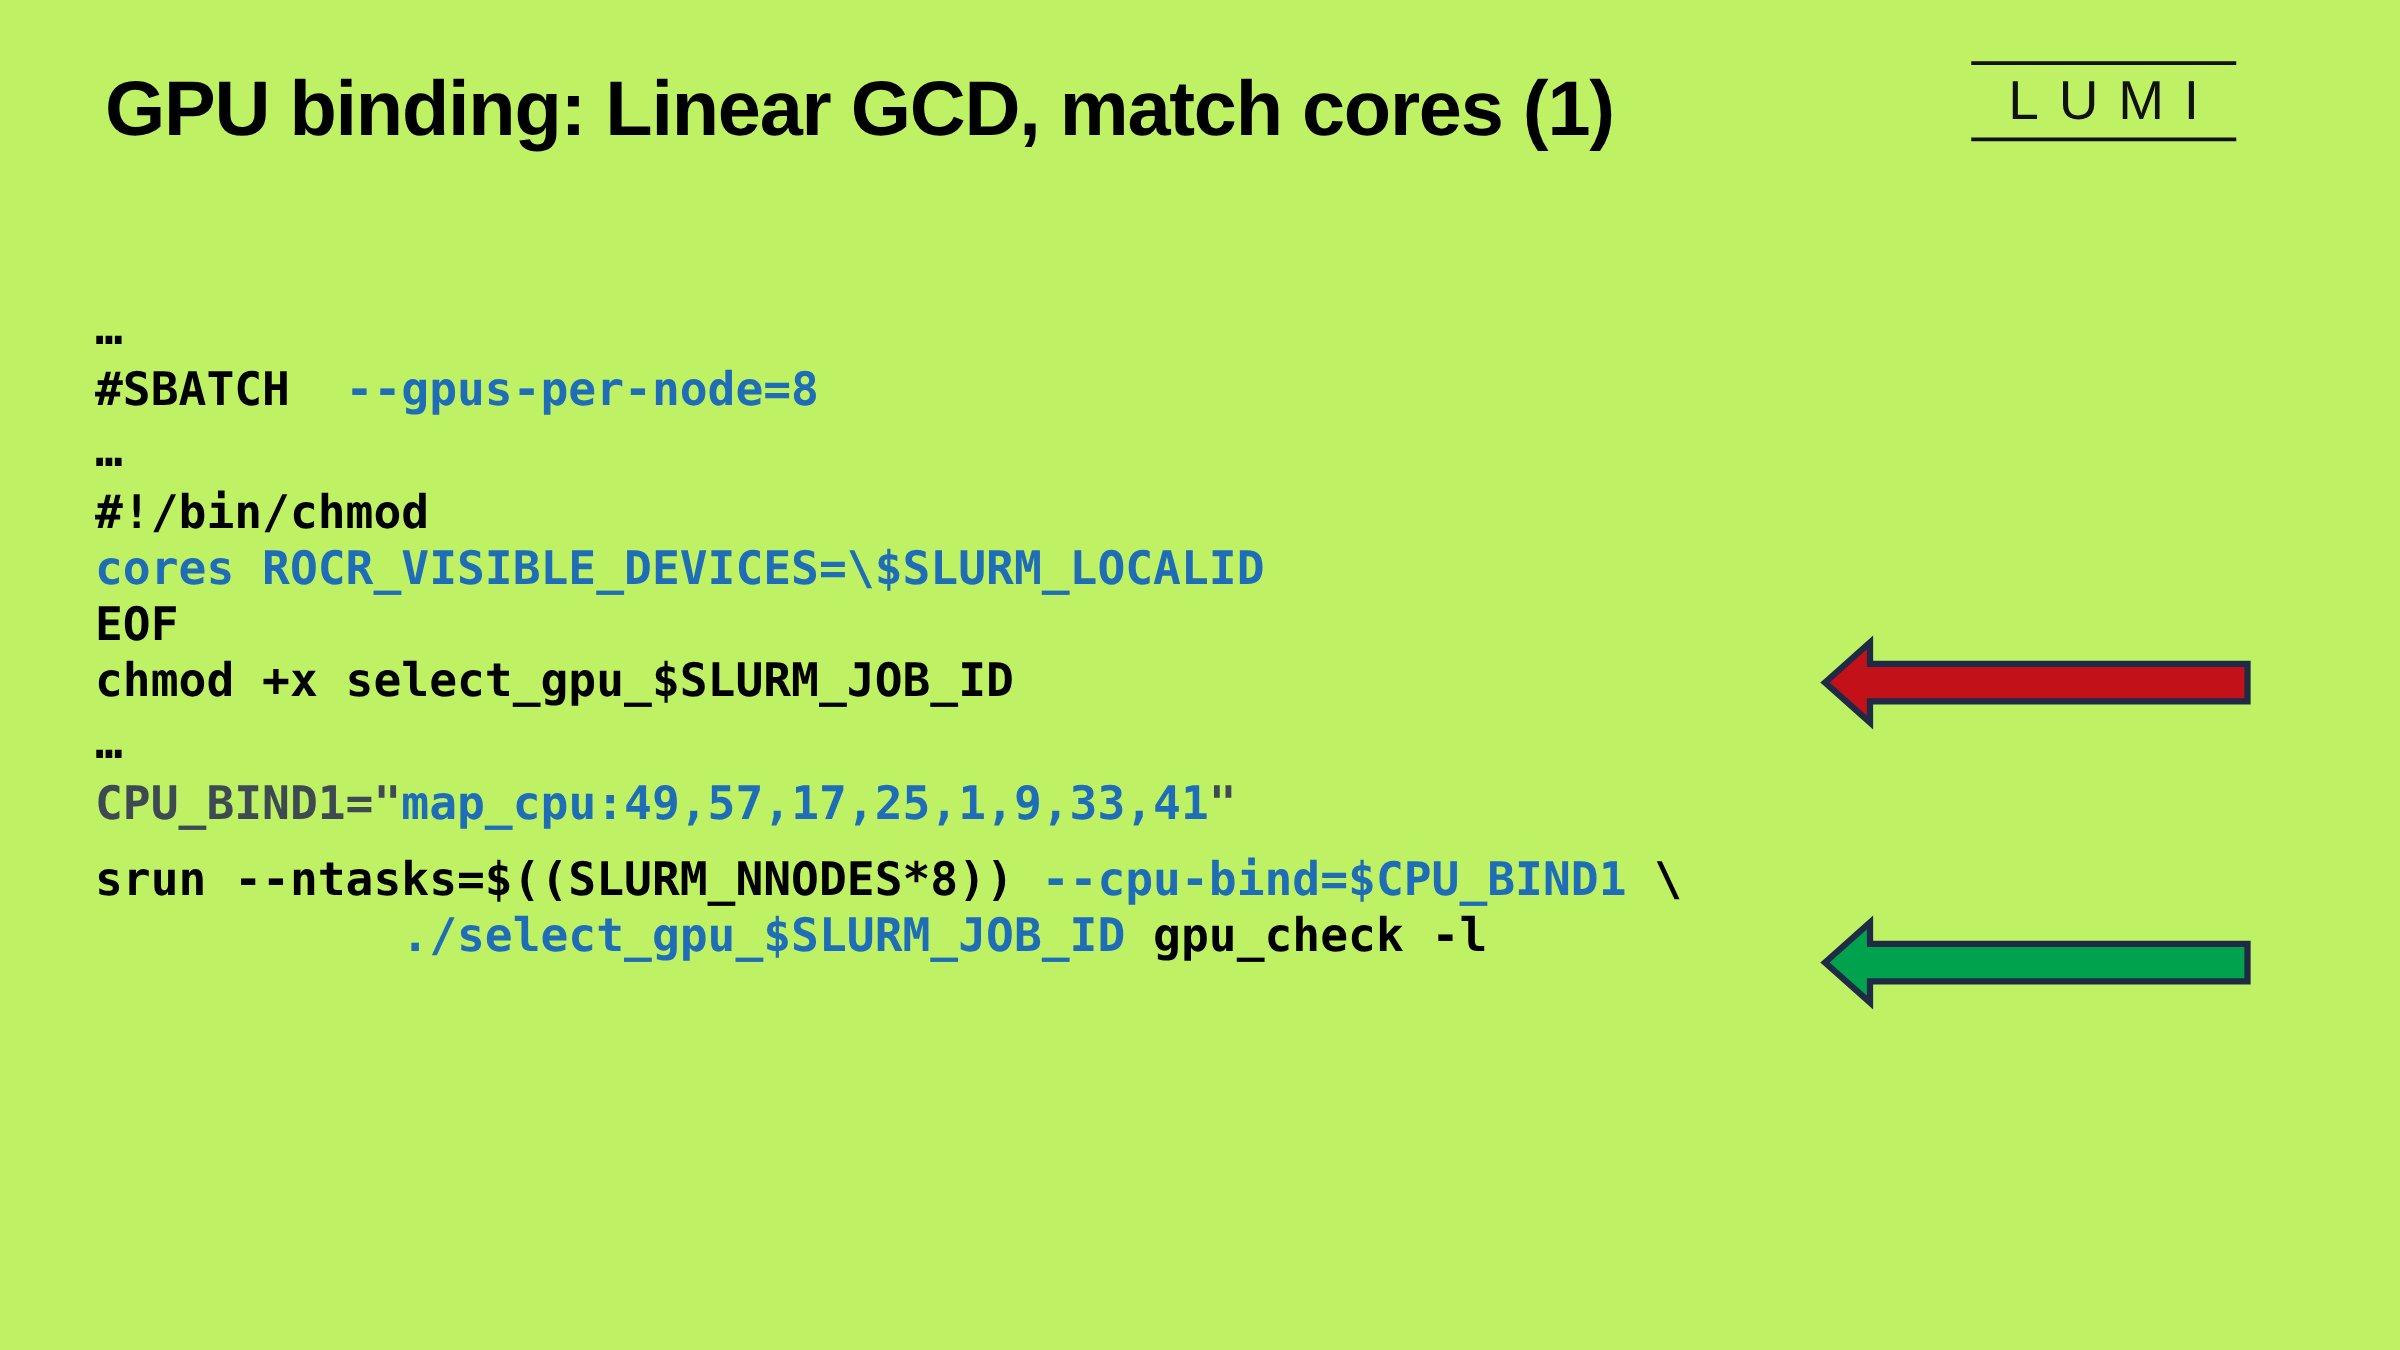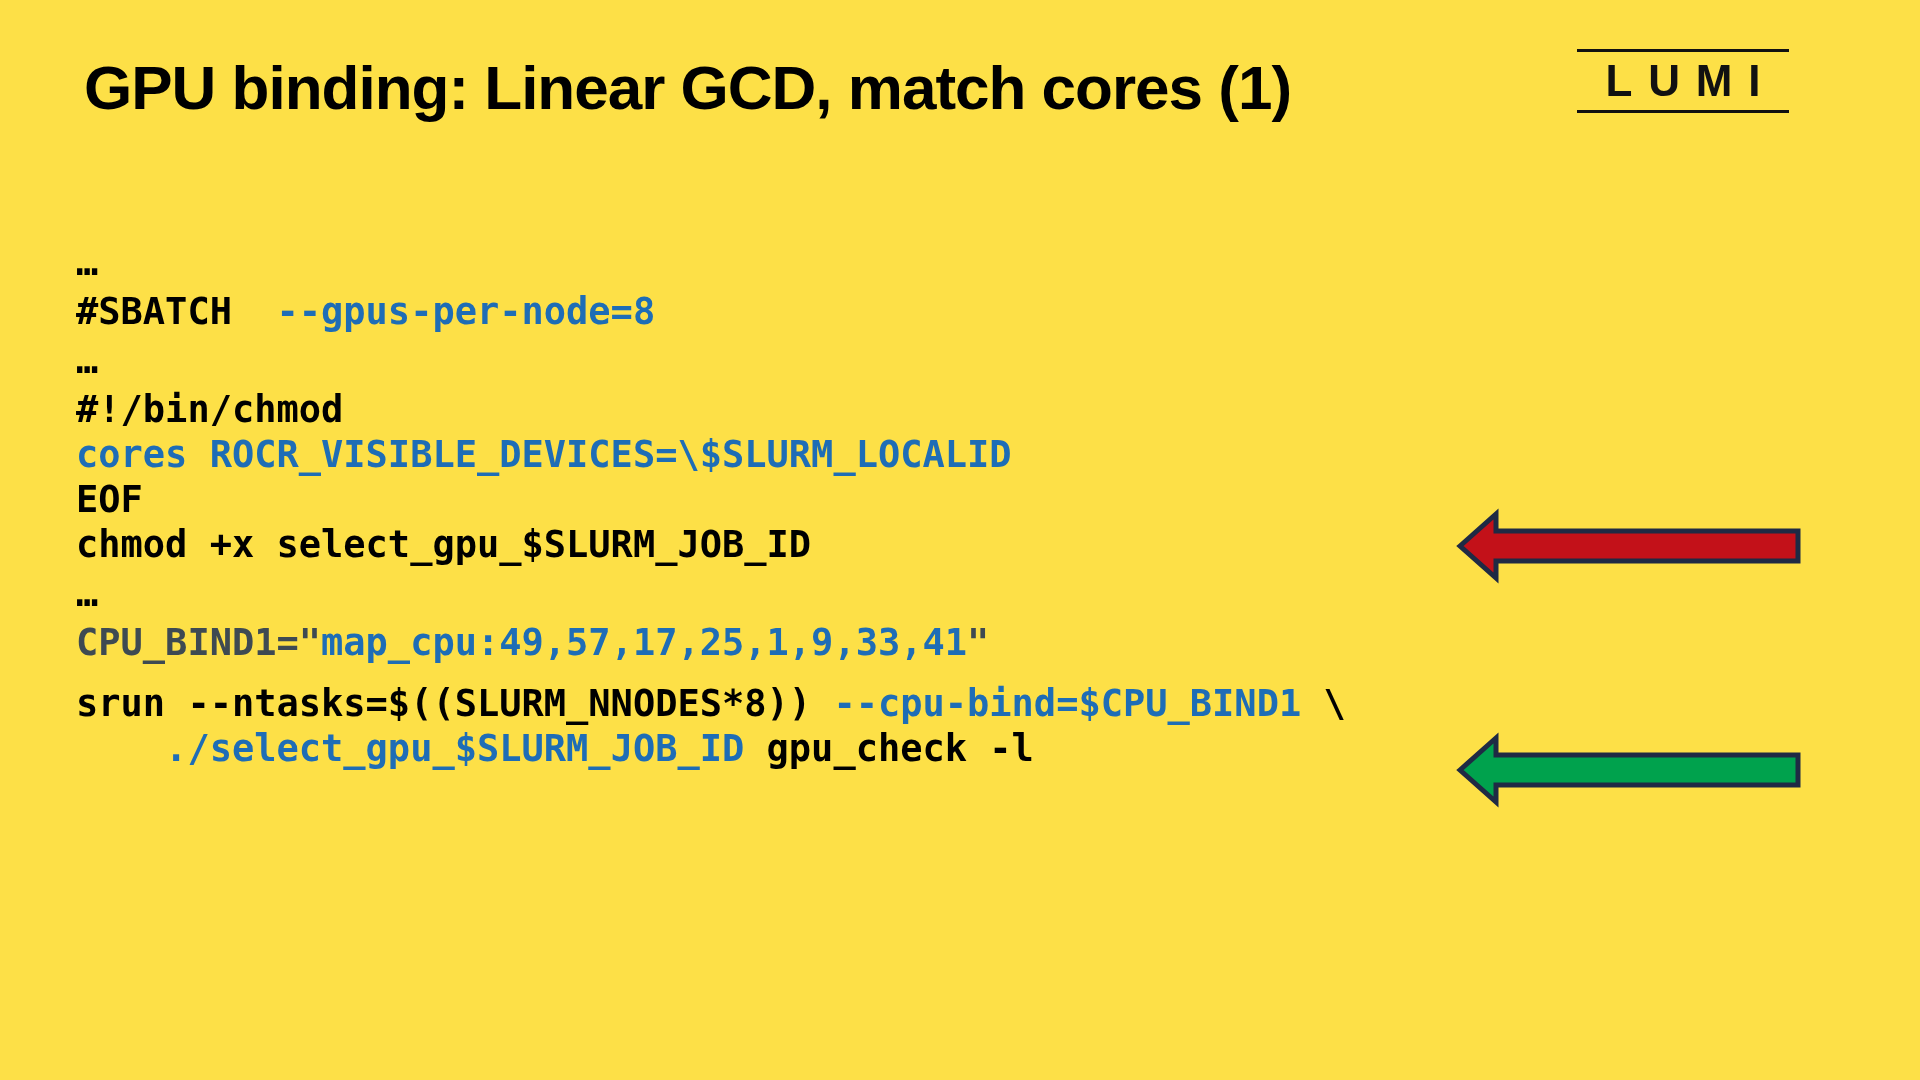--- a/index.html
+++ b/index.html
@@ -1,21 +1,21 @@
 <!DOCTYPE html>
 <html><head>
 <meta charset="utf-8">
 <style>
   * { margin: 0; padding: 0; box-sizing: border-box; }
   html, body { width: 1920px; height: 1080px; background: #ffffff; overflow: hidden; }
   .slide {
     position: relative;
     width: 1920px;
     height: 1080px;
-    background: #fde047;
+    background: #bef264;
     font-family: "Liberation Sans", sans-serif;
   }
   .title {
     position: absolute;
     left: 84px;
     top: 52px;
     font-size: 62px;
     font-weight: 700;
     letter-spacing: -1px;
     color: #000000;
@@ -28,21 +28,21 @@
     width: 212px;
     height: 64px;
     border-top: 3px solid #111111;
     border-bottom: 3px solid #111111;
     display: flex;
     align-items: center;
     justify-content: center;
   }
   .lumi-logo span {
     font-size: 44px;
-    font-weight: 700;
+    font-weight: 400;
     color: #111111;
     letter-spacing: 0.36em;
     padding-left: 0.36em; 
     white-space: nowrap;
   }
   .code {
     position: absolute;
     left: 76px;
     top: 240px;
     font-family: "DejaVu Sans Mono", monospace;
@@ -88,21 +88,21 @@
         <div class="code-line"><span class="c-b">cores ROCR_VISIBLE_DEVICES=\$SLURM_LOCALID</span></div>
         <div class="code-line"><span class="c-k">EOF</span></div>
         <div class="code-line"><span class="c-k">chmod +x select_gpu_$SLURM_JOB_ID</span></div>
       </div>
       <div class="para" style="margin-top: 4px;">
         <div class="code-line"><span class="c-k">…</span></div>
       </div>
       <div class="para" style="margin-top: 4px;">
         <div class="code-line"><span class="c-g">CPU_BIND1="</span><span class="c-b">map_cpu:49,57,17,25,1,9,33,41</span><span class="c-g">"</span></div>
       </div>
-      <div class="para" style="margin-top: 16px;">
+      <div class="para" style="margin-top: 16px; text-align: center;">
         <div class="code-line"><span class="c-k">srun --ntasks=$((SLURM_NNODES*8)) </span><span class="c-b">--cpu-bind=$CPU_BIND1</span><span class="c-k"> \</span></div>
         <div class="code-line"><span class="c-k">    </span><span class="c-b">./select_gpu_$SLURM_JOB_ID</span><span class="c-k"> gpu_check -l</span></div>
       </div>
     </div>
 
   <svg class="arrow" style="left:1456px; top:511px;" viewBox="0 0 346 70" aria-hidden="true">
     <polygon points="4,35 40,3 40,20 342,20 342,50 40,50 40,67" stroke-width="5" stroke-linejoin="miter" fill="#C31119" stroke="#1F2A44"></polygon>
   </svg>
 
   <svg class="arrow" style="left:1456px; top:735px;" viewBox="0 0 346 70" aria-hidden="true">

